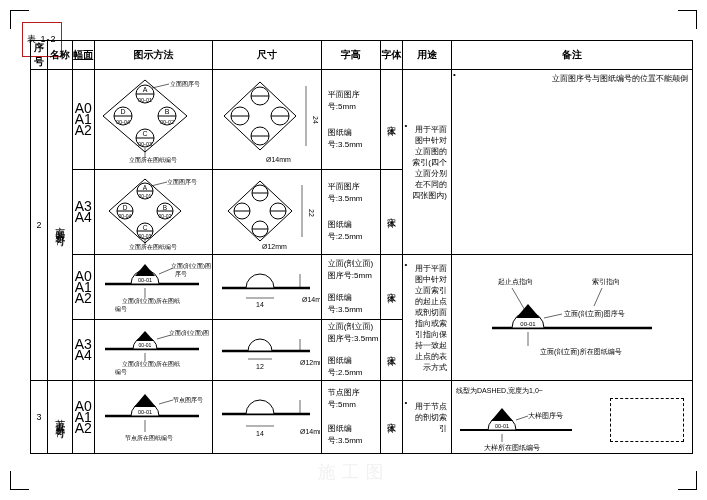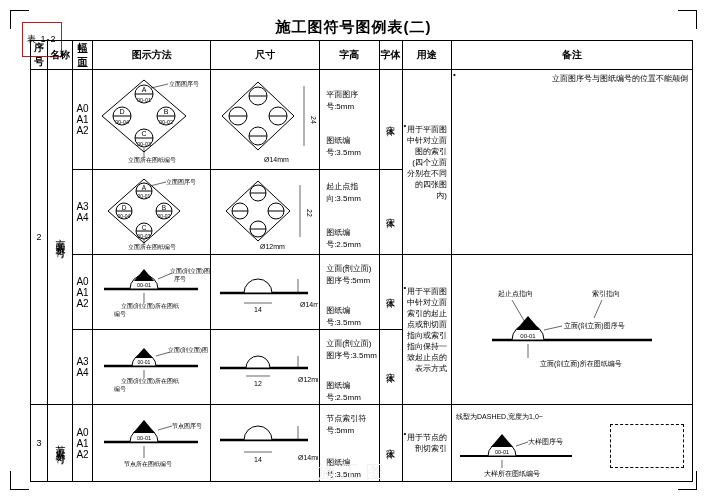--- a/index.html
+++ b/index.html
@@ -40,41 +40,40 @@
   .c-name{width:34px;}
   .c-size{width:26px;text-decoration:underline;}
   .c-draw{width:118px;margin-left:13px;}
   .c-dim{width:110px;}
   .c-zigao{width:76px;}
   .c-ziti{width:30px;}
   .c-yongtu{width:78px;}
   .c-beizhu{width:auto;}
 
   .vtext{writing-mode:vertical-rl;text-orientation:upright;letter-spacing:2px;line-height:14px;margin:0 auto;font-size:10px;}
-  .stack{line-height:11px;font-size:10px;}
+  .stack{line-height:11px;font-size:14px;}
   .bullet{position:relative;padding-left:9px;text-align:right;line-height:11px;font-size:8px;}
   .bullet:before{content:"•";position:absolute;left:1px;top:-1px;}
   .pad{padding:3px 4px;}
   svg{display:block;margin:0 auto;}
   .svgwrap{padding:3px 0;}
-  .zigao-line{font-size:8px;line-height:12px;text-align:left;padding-left:6px;margin-top:8px;}
+  .zigao-line{font-size:8px;line-height:12px;text-align:left;padding-left:6px;}
   .watermark{position:absolute;left:50%;bottom:16px;transform:translateX(-50%);font-size:18px;color:#f2f2f2;letter-spacing:6px;}
 </style>
 </head>
 <body>
 
 <div class="page">
 
   <div class="crop tl"></div>
   <div class="crop tr"></div>
   <div class="crop bl"></div>
   <div class="crop br"></div>
 
   <div class="tbl-label">表 1-2</div>
-  <div class="doc-title">施工图符号图例表(二)</div>
 
   <table class="main">
     <thead>
       <tr>
         <th class="c-no">序号</th>
         <th class="c-name">名称</th>
         <th class="c-size">幅面</th>
         <th class="c-draw">图示方法</th>
         <th class="c-dim">尺寸</th>
         <th class="c-zigao">字高</th>
@@ -210,21 +209,21 @@
             <line x1="38" y1="56" x2="54" y2="56" stroke="#000"></line>
             <line x1="20" y1="38" x2="36" y2="38" stroke="#000"></line>
             <line x1="56" y1="38" x2="72" y2="38" stroke="#000"></line>
             <line x1="88" y1="12" x2="88" y2="64" stroke="#000" stroke-width="0.6"></line>
             <text x="95" y="40" font-size="7" text-anchor="middle" transform="rotate(90,95,40)">22</text>
             <text x="48" y="76" font-size="7">Ø12mm</text>
           </svg>
           </div>
         </td>
         <td>
-          <div class="zigao-line">起止点指向:3.5mm</div>
+          <div class="zigao-line">平面图序号:3.5mm</div>
           <div style="height:14px;"></div>
           <div class="zigao-line">图纸编号:2.5mm</div>
         </td>
         <td>
           <div class="vtext" style="font-size:9px;">宋体</div>
         </td>
       </tr>
 
       <tr style="height:62px;">
         <td>
@@ -376,21 +375,21 @@
             <path d="M32 30 A14 14 0 0 1 60 30" fill="#fff" stroke="#000"></path>
             <line x1="32" y1="30" x2="60" y2="30" stroke="#000"></line>
             <line x1="32" y1="42" x2="60" y2="42" stroke="#000" stroke-width="0.6"></line>
             <text x="46" y="52" font-size="7" text-anchor="middle">14</text>
             <line x1="86" y1="16" x2="86" y2="30" stroke="#000" stroke-width="0.6"></line>
             <text x="86" y="50" font-size="7">Ø14mm</text>
           </svg>
           </div>
         </td>
         <td>
-          <div class="zigao-line">节点索引符号:5mm</div>
+          <div class="zigao-line">节点图序号:5mm</div>
           <div style="height:12px;"></div>
           <div class="zigao-line">图纸编号:3.5mm</div>
         </td>
         <td>
           <div class="vtext" style="font-size:9px;">宋体</div>
         </td>
         <td>
           <div class="bullet pad">用于节点的剖切索引</div>
         </td>
         <td>

